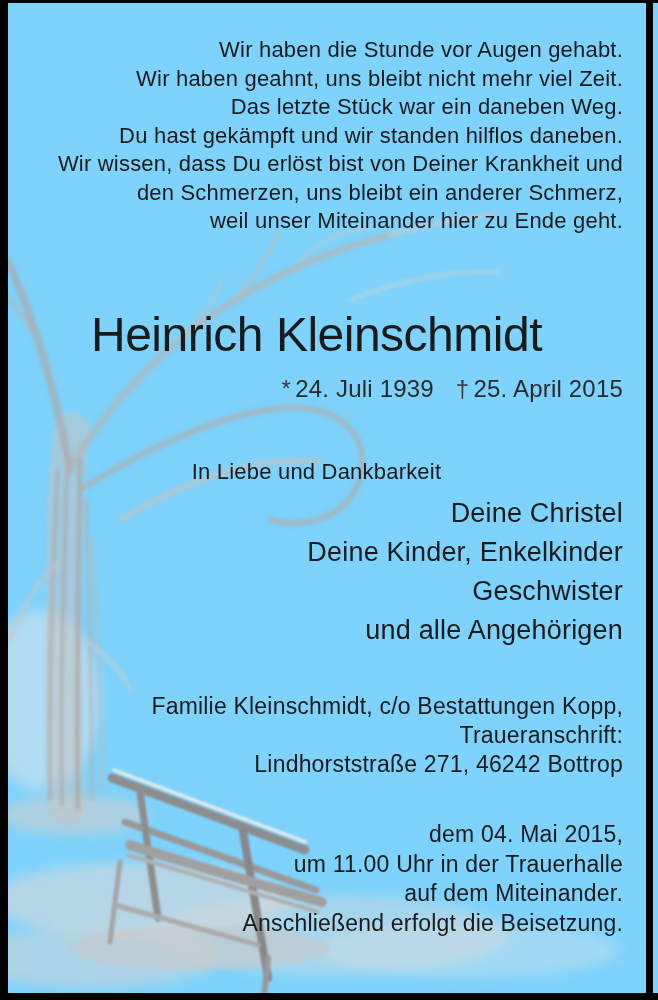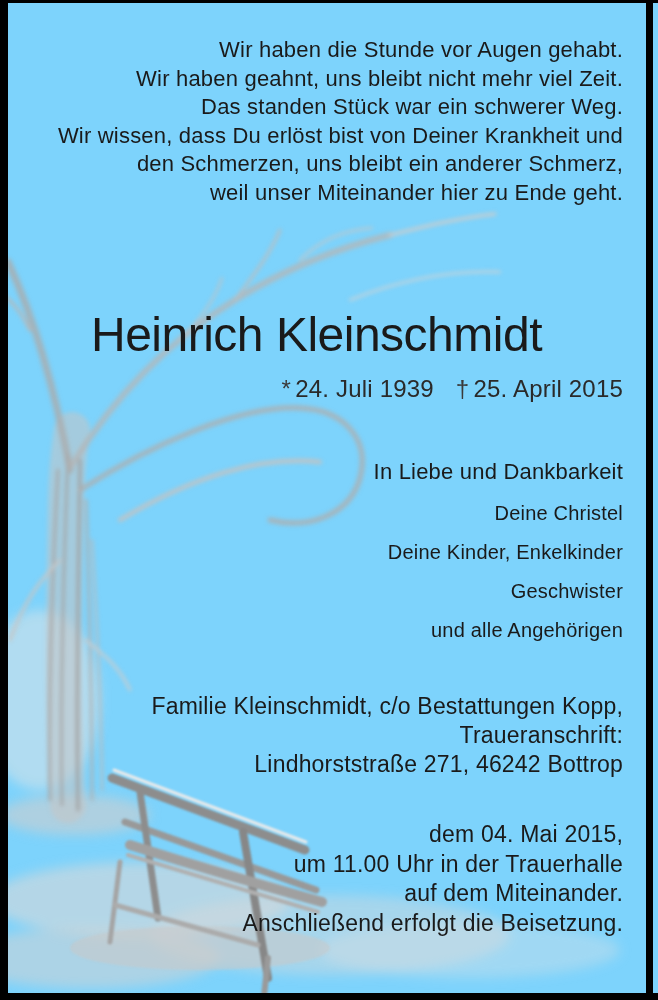--- a/index.html
+++ b/index.html
@@ -29,22 +29,22 @@
     text-align:right;
     z-index:2;
     letter-spacing:.2px;
     white-space:nowrap;
   }
   .poem{top:36px;font-size:22px;line-height:28.5px;}
   .name{top:307px;font-size:48px;line-height:56px;letter-spacing:-.5px;text-align:center;}
   .dates{top:374px;font-size:24px;line-height:30px;color:#2a2a2a;}
   .dates .death{margin-left:22px;}
   .dates .sym{color:#3a3a3a;margin-right:4px;}
-  .intro{top:458px;font-size:22px;line-height:28px;}
-  .family{top:494px;font-size:20px;line-height:39px;}
+  .intro{top:458px;font-size:22px;line-height:28px;text-align:center;}
+  .family{top:494px;font-size:27px;line-height:39px;}
   .address{top:692px;font-size:23px;line-height:29px;}
   .ceremony{top:820px;font-size:23px;line-height:29.5px;}
 </style>
 </head>
 <body>
 
 <div class="page">
 
   <svg class="art" width="658" height="1000" viewBox="0 0 658 1000" aria-label="" role="img">
     <defs>
@@ -100,21 +100,22 @@
       <path d="M 128 855 L 318 912" stroke="#b0b0b0" stroke-width="4"></path>
       <path d="M 120 862 L 110 942" stroke="#a5a5a5" stroke-width="5"></path>
       <path d="M 115 905 L 258 945" stroke="#ababab" stroke-width="5"></path>
       <path d="M 268 958 L 264 996" stroke="#9a9a9a" stroke-width="6"></path>
     </g>
   </svg>
 
   <div class="tblock poem">
     <div>Wir haben die Stunde vor Augen gehabt.</div>
     <div>Wir haben geahnt, uns bleibt nicht mehr viel Zeit.</div>
-    <div>Das standen Stück war ein schwerer Weg.</div>
+    <div>Das letzte Stück war ein daneben Weg.</div>
+    <div>Du hast gekämpft und wir standen hilflos daneben.</div>
     <div>Wir wissen, dass Du erlöst bist von Deiner Krankheit und</div>
     <div>den Schmerzen, uns bleibt ein anderer Schmerz,</div>
     <div>weil unser Miteinander hier zu Ende geht.</div>
   </div>
 
   <div class="tblock name">Heinrich Kleinschmidt</div>
 
   <div class="tblock dates">
     <span class="birth"><span class="sym">*</span><span>24. Juli 1939</span></span><span class="death"><span class="sym">†</span><span>25. April 2015</span></span>
   </div>

